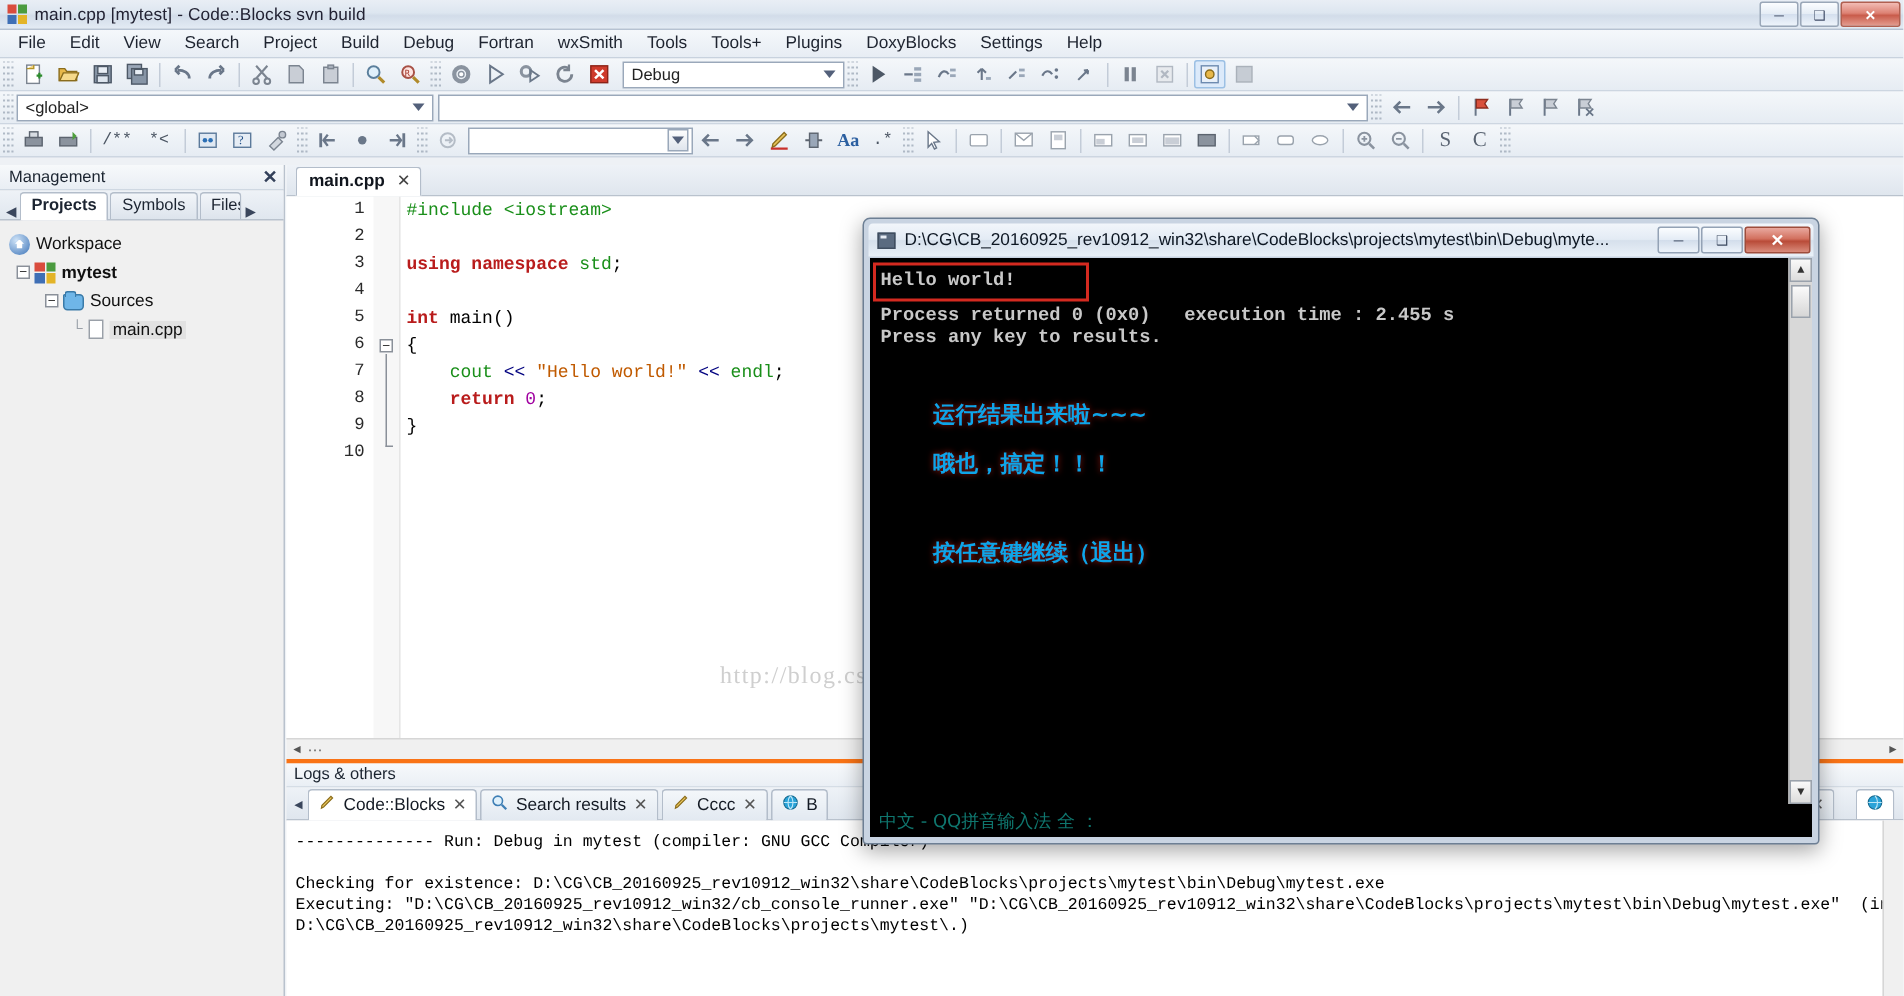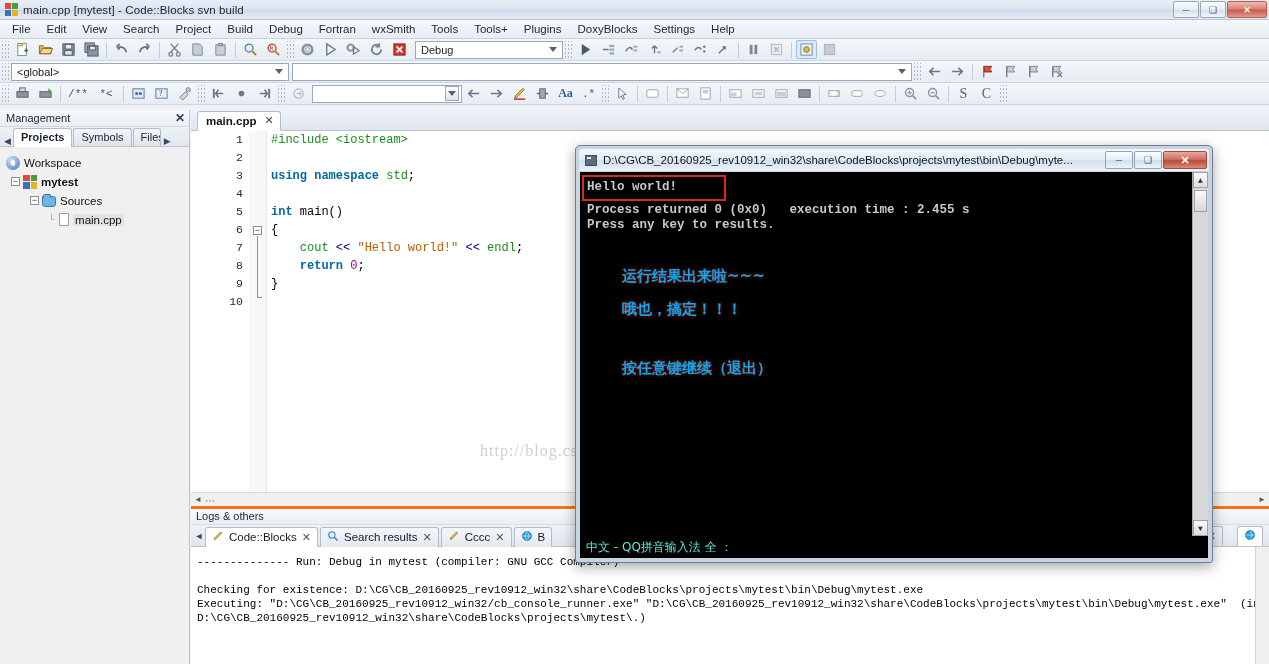--- a/index.html
+++ b/index.html
@@ -145,21 +145,21 @@
   .codearea { position:absolute; left:0; top:21px; right:0; bottom:14px; background:#fff; overflow:hidden; }
   .gutter { position:absolute; left:0; top:0; bottom:0; width:58px; background:#fff; }
   .gutter .ln { text-align:right; padding-right:6px; font-family:"Liberation Mono", monospace; font-size:11.5px; color:#2a2a2a; height:18px; line-height:18px; }
   .foldcol { position:absolute; left:58px; top:0; bottom:0; width:18px; background:#f7f7f7; border-right:1px solid #e6e6e6;}
   .codetext {
     position:absolute; left:80px; top:0; right:0; bottom:0;
     font-family:"Liberation Mono", monospace; font-size:12px; line-height:18px; white-space:pre;
     color:#000;
   }
   .k-pre { color:#1a8f1a; }
-  .k-kw  { color:#0369a1; font-weight:bold; }
+  .k-kw  { color:#b91c1c; font-weight:bold; }
   .k-str { color:#c05a00; }
   .k-num { color:#a000a0; }
   .k-op  { color:#00007f; }
   .k-id  { color:#000; }
   .foldbox { position:absolute; width:9px;height:9px; border:1px solid #8a9099; background:#fff;
     display:flex;align-items:center;justify-content:center;font-size:9px;line-height:7px;color:#333;}
   .foldline { position:absolute; width:1px; background:#8a9099; }
   .hscroll { position:absolute; left:0; right:0; bottom:0; height:14px; background:#f0f0f0; border-top:1px solid #d6d6d6; display:flex; align-items:center;}
   .hsa { width:14px; text-align:center; font-size:8px; color:#555; }
   .hsthumb { flex:1; margin:0 0; height:12px; }
@@ -210,21 +210,21 @@
   .cscreen { position:absolute; left:4px; right:4px; top:26px; bottom:26px; background:#000; overflow:hidden;
     font-family:"Liberation Mono", monospace; }
   .cline { color:#c8c8c8; font-size:12.5px; line-height:15px; padding-left:7px; white-space:pre; font-weight:bold;}
   .redbox { position:absolute; left:2px; top:3px; width:144px; height:26px; border:2px solid #d42a20; }
   .cn-ann { position:absolute; color:#0ea5e9; font-size:15px; font-weight:bold;
     font-family:"DejaVu Sans", sans-serif; text-shadow:0 0 4px rgba(200,30,20,.8); white-space:nowrap;}
   .cscroll { position:absolute; right:0; top:0; bottom:0; width:16px; background:#d8d8d8; border-left:1px solid #aaa;}
   .cscroll .ar { height:16px; background: linear-gradient(to bottom,#fafafa,#dcdcdc); border:1px solid #9aa2ac; display:flex;align-items:center;justify-content:center;font-size:8px;color:#333;}
   .cscroll .thumb { position:absolute; left:1px; right:1px; top:18px; height:22px;
     background: linear-gradient(to bottom,#fbfbfb,#d6d6d6); border:1px solid #9aa2ac;}
-  .cstatus { position:absolute; left:4px; right:4px; bottom:4px; height:22px; background:#000; color:#5eead4;
+  .cstatus { position:absolute; left:4px; right:4px; bottom:4px; height:22px; background:#000; color:#0f766e;
     font-size:12px; display:flex; align-items:center; padding-left:6px; font-family:"DejaVu Sans", sans-serif;}
 </style>
 </head>
 <body>
 
 <div id="app">
 
   <div class="titlebar">
     <span class="appicon">
         <i></i>

